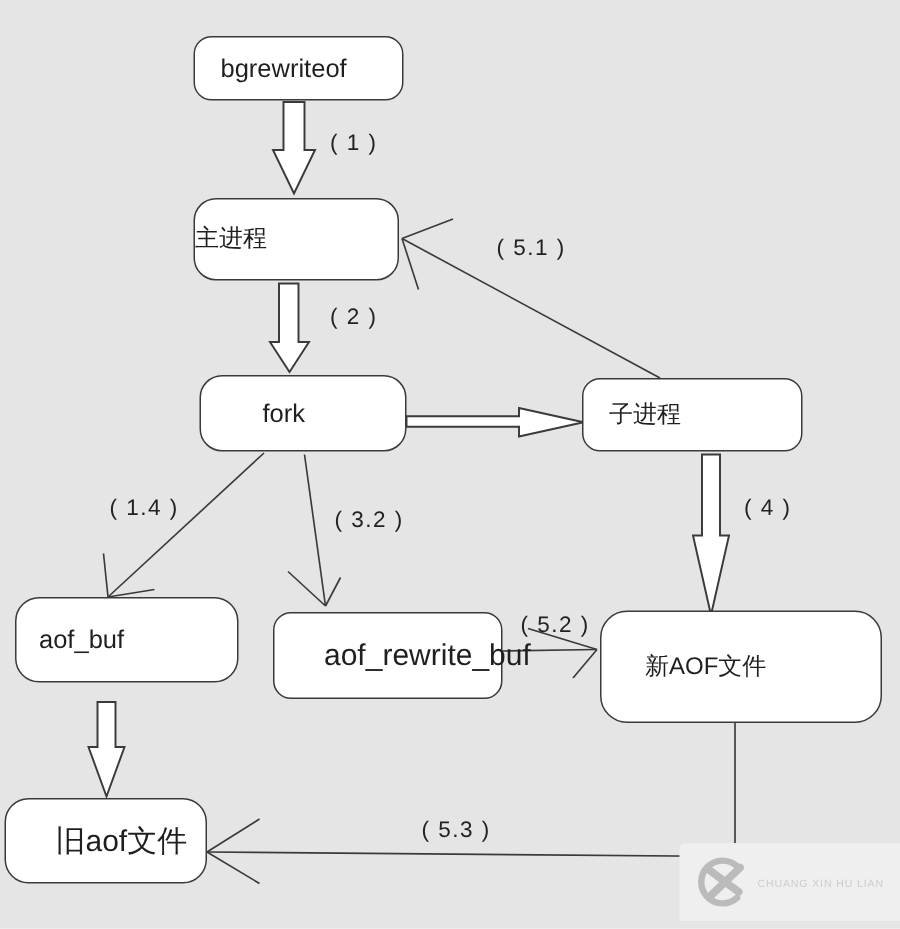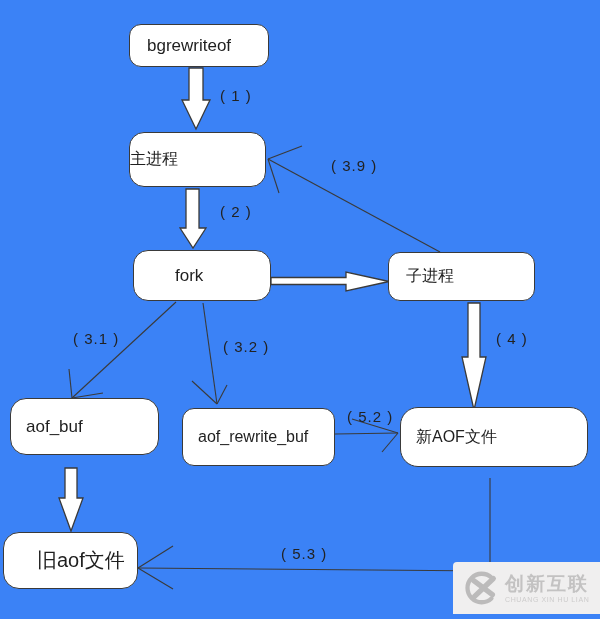--- a/index.html
+++ b/index.html
@@ -1,39 +1,39 @@
 <!DOCTYPE html>
 <html><head>
 <meta charset="utf-8">
 <style>
   html,body{margin:0;padding:0;}
   #stage{
     position:relative;
     width:600px;height:619px;
-    background:#3b82f6;
+    background:#e5e5e5;
     overflow:hidden;
     font-family:"Liberation Sans","DejaVu Sans",sans-serif;
   }
   #connector-layer{position:absolute;left:0;top:0;width:600px;height:619px;}
   .node{
     position:absolute;
     background:#ffffff;
     border:1px solid #3a3a3a;
     box-sizing:border-box;
     display:flex;align-items:center;
     color:#1f1f1f;
     white-space:nowrap;
   }
   #n-bgrewriteof{left:129px;top:24px;width:140px;height:43px;border-radius:12px;padding-left:17px;font-size:17px;}
   #n-main      {left:129px;top:132px;width:137px;height:55px;border-radius:15px;font-size:16px;}
   #n-fork      {left:133px;top:250px;width:138px;height:51px;border-radius:15px;padding-left:41px;font-size:17px;}
   #n-child     {left:388px;top:252px;width:147px;height:49px;border-radius:12px;padding-left:17px;font-size:16px;}
   #n-aofbuf    {left:10px;top:398px;width:149px;height:57px;border-radius:16px;padding-left:15px;font-size:17px;}
-  #n-aofrw     {left:182px;top:408px;width:153px;height:58px;border-radius:12px;padding-left:15px;font-size:16px;}
-  #n-newaof    {left:400px;top:407px;width:188px;height:60px;border-radius:18px;padding-left:15px;font-size:16px;}
+  #n-aofrw     {left:182px;top:408px;width:153px;height:58px;border-radius:12px;padding-left:33px;font-size:20px;}
+  #n-newaof    {left:400px;top:407px;width:188px;height:75px;border-radius:18px;padding-left:29px;font-size:16px;}
   #n-oldaof    {left:3px;top:532px;width:135px;height:57px;border-radius:16px;padding-left:33px;font-size:20px;}
   .edge-label{
     position:absolute;
     font-size:15px;color:#222222;
     white-space:nowrap;letter-spacing:1px;
   }
   #l-1 {left:220px;top:87px;}
   #l-2 {left:220px;top:203px;}
   #l-31{left:73px; top:330px;}
   #l-32{left:223px;top:338px;}
@@ -111,32 +111,31 @@
   </div>
   <div class="node" id="n-newaof">
     <span>新AOF文件</span>
   </div>
   <div class="node" id="n-oldaof">
     <span>旧aof文件</span>
   </div>
 
   <div class="edge-label" id="l-1">( 1 )</div>
   <div class="edge-label" id="l-2">( 2 )</div>
-  <div class="edge-label" id="l-31">( 3.1 )</div>
+  <div class="edge-label" id="l-31">( 1.4 )</div>
   <div class="edge-label" id="l-32">( 3.2 )</div>
   <div class="edge-label" id="l-4">( 4 )</div>
-  <div class="edge-label" id="l-51">( 3.9 )</div>
+  <div class="edge-label" id="l-51">( 5.1 )</div>
   <div class="edge-label" id="l-52">( 5.2 )</div>
   <div class="edge-label" id="l-53">( 5.3 )</div>
 
   <div id="watermark">
     <svg id="wm-icon" width="38" height="38" viewBox="0 0 40 40" fill="none">
       <path d="M31,9 A15,15 0 1 0 31,31" stroke="#bcbbbb" stroke-width="4.5" stroke-linecap="round"></path>
       <path d="M12,12 L32,27" stroke="#bcbbbb" stroke-width="5.5" stroke-linecap="round"></path>
       <path d="M33,10 L13,29" stroke="#bcbbbb" stroke-width="5.5" stroke-linecap="round"></path>
     </svg>
     <div id="wm-text">
-      <span id="wm-brand">创新互联</span>
       <span id="wm-sub">CHUANG XIN HU LIAN</span>
     </div>
   </div>
 
 </div>
 
 </body></html>

